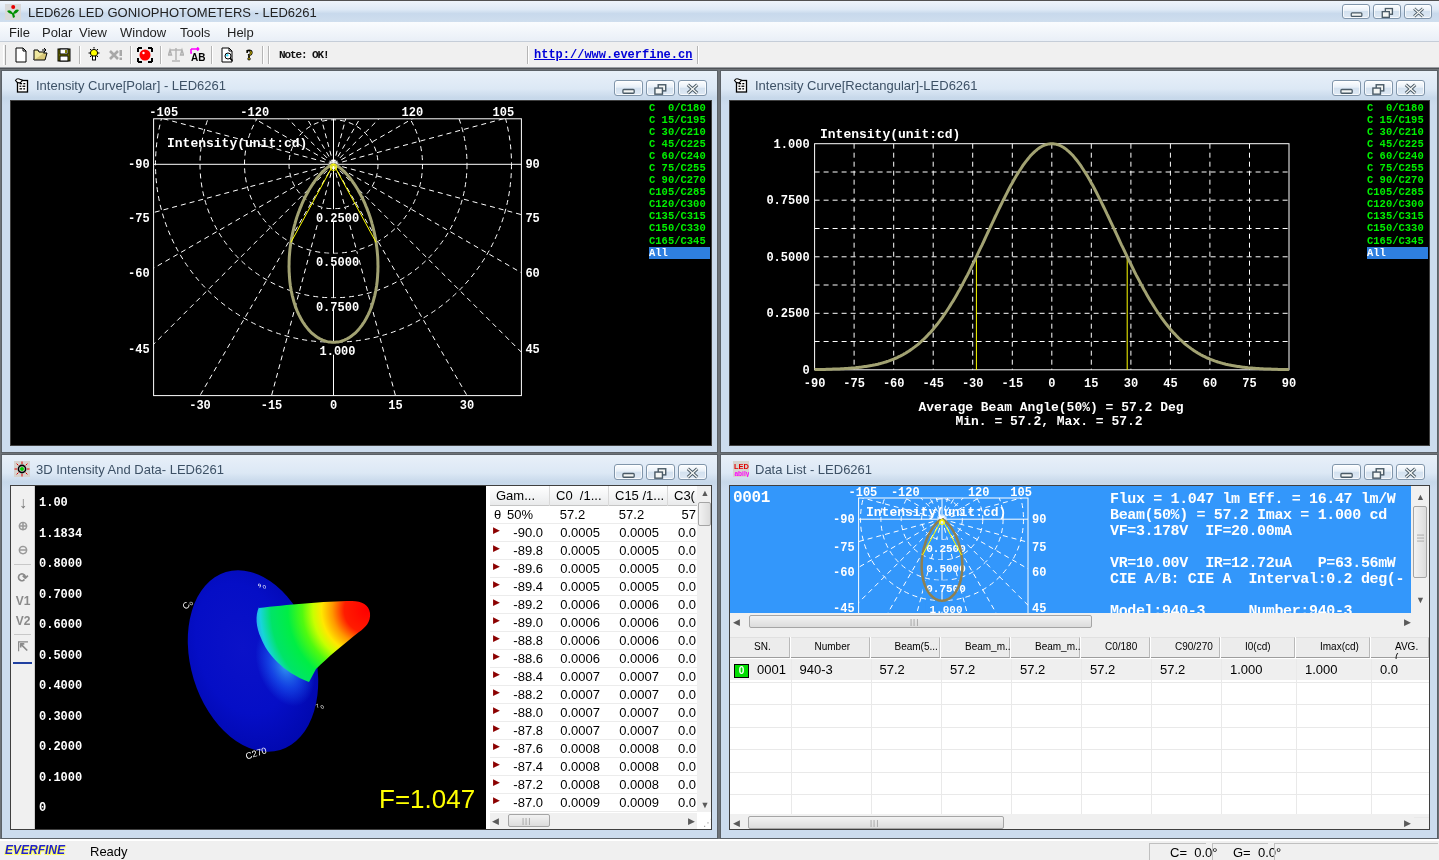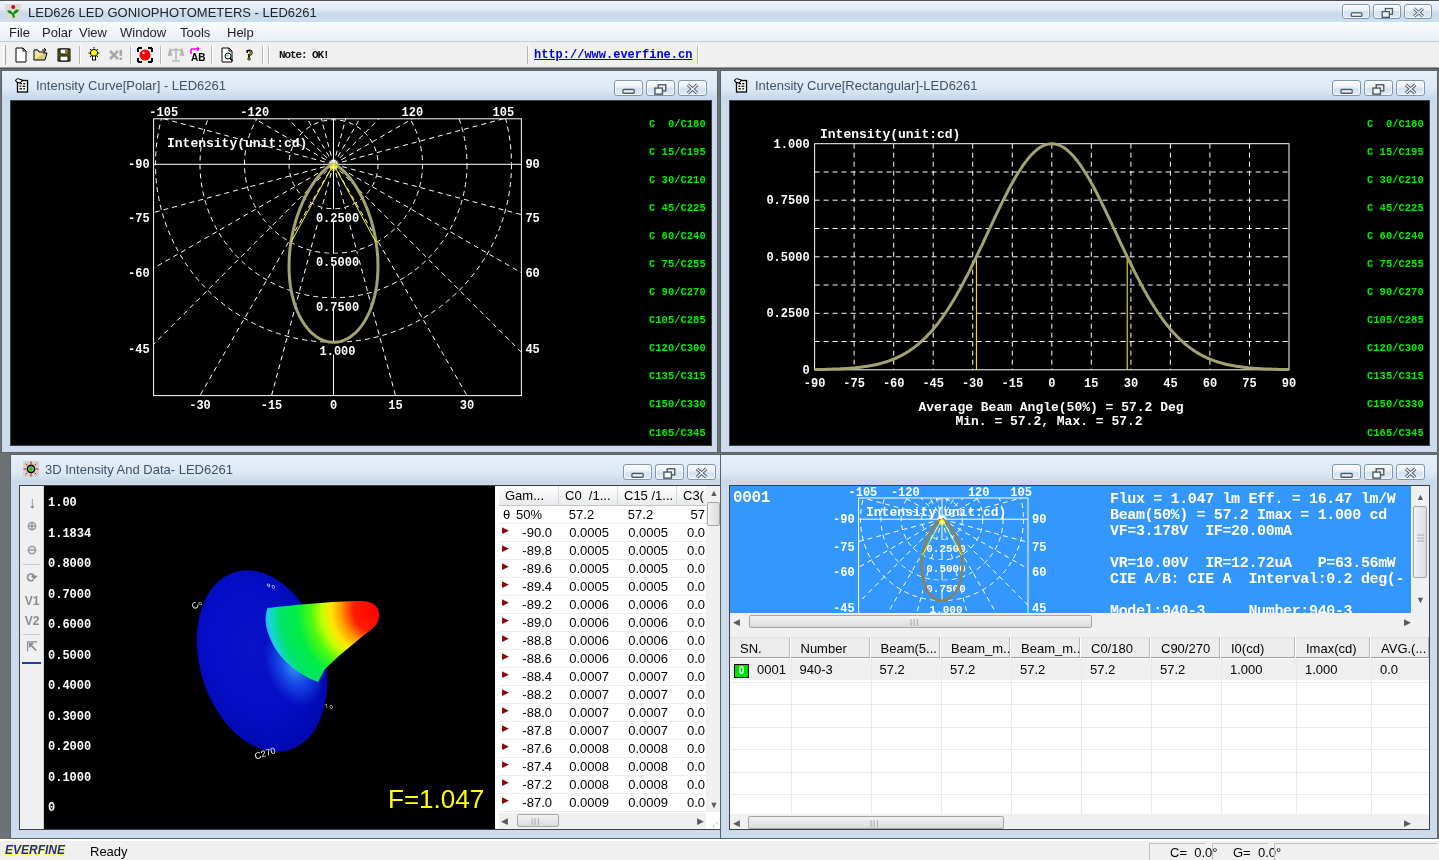--- a/index.html
+++ b/index.html
@@ -36,21 +36,21 @@
 .cwtitle .ic { position:absolute; left:12px; top:6px; }
 .cwtitle .txt { position:absolute; left:34px; top:7px; font-size:13px; color:#3d5166; }
 .cwclient { position:absolute; border:1px solid #3f3f3f; background:#000; overflow:hidden; }
 .wbtn { position:absolute; border:1px solid #8095aa; border-radius:3px;
   background:linear-gradient(#fdfeff,#e8f0f8 45%,#d3e1ef 50%,#dfe9f4);
   box-shadow:inset 0 0 0 1px rgba(255,255,255,.75); }
 .wbtn svg { display:block; }
 
 .legend { position:absolute; top:1px; width:61px; font-family:"Liberation Mono",monospace;
   font-weight:bold; font-size:10.5px; color:#00ef00; line-height:12.05px; text-align:left; }
-.lgl { height:12.05px; white-space:pre;margin-top:16px; }
+.lgl { height:12.05px; white-space:pre; }
 .all { background:#2e7fe0; color:#fff; width:61px; }
 
 #strip3d { position:absolute; left:0; top:0; width:24px; height:343px; background:#f0f0f0;
   border-right:1px solid #cfcfcf; }
 .s3i { position:absolute; left:2px; width:20px; text-align:center; color:#8a8a8a;
   font-size:13px; font-weight:bold; font-family:"Liberation Sans"; }
 .sc3 { position:absolute; left:4px; height:12px; color:#fff; font-size:12px; font-weight:bold;
   font-family:"Liberation Mono",monospace; }
 
 #t3 { position:absolute; background:#fff; font-size:13px; color:#000; }
@@ -71,22 +71,22 @@
 .sbthumbv { position:absolute; background:linear-gradient(90deg,#f2f2f2,#dcdcdc); border:1px solid #a5a5a5;
   border-radius:2px; }
 .sbarrow { position:absolute; color:#5a5a5a; font-size:9px; text-align:center; }
 .grip { position:absolute; color:#909090; font-size:8px; letter-spacing:1px; }
 
 #bluepanel { position:absolute; left:0; top:0; width:681px; height:127px; background:#3397fb;
   overflow:hidden; }
 .bluetext { position:absolute; font-family:"Liberation Mono",monospace; font-weight:bold;
   font-size:15px; letter-spacing:-0.35px; color:#fff; white-space:pre; }
 #brtable { position:absolute; background:#fff; }
-.brh { position:absolute; top:0; height:21px; background:#ececec; padding:3px 0 0 10px;
-  font-size:13px; border-right:1px solid #b9b9b9; border-bottom:1px solid #9d9d9d; border-top:1px solid #e0e0e0;}
+.brh { position:absolute; top:0; height:21px; background:#ececec; padding:3px 0 0 24px;
+  font-size:10px; border-right:1px solid #b9b9b9; border-bottom:1px solid #9d9d9d; border-top:1px solid #e0e0e0;}
 .brc { position:absolute; top:3px; font-size:13px; }
 .brvl { position:absolute; top:22px; bottom:0; width:1px; background:#e9e9e9; }
 .brhl { position:absolute; left:0; right:0; height:1px; background:#e9e9e9; }
 .gic { display:inline-block; width:15px; height:14px; background:#00dd00; border:1px solid #000;
   color:#fff; font-size:10px; font-weight:bold; text-align:center; line-height:12px; }
 </style></head>
 <body>
 
 <div id="titlebar">
   <div class="abs" style="left:5px;top:3px"><svg width="16" height="16" viewBox="0 0 16 16">
@@ -417,21 +417,21 @@
         <div class="lgl">C105/C285</div>
         <div class="lgl">C120/C300</div>
         <div class="lgl">C135/C315</div>
         <div class="lgl">C150/C330</div>
         <div class="lgl">C165/C345</div>
         <div class="lgl all">All</div>
       </div>
   </div>
 </div>
 
-<div class="cw" style="left:10px;top:454px;width:717px;height:385px">
+<div class="cw" style="left:1px;top:454px;width:717px;height:385px">
   <div class="cwtitle">
       <span class="ic"><svg width="16" height="16" viewBox="0 0 16 16">
           <rect width="16" height="16" fill="#d6d3ce"></rect>
           <g stroke="#e00000">
             <line x1="8" y1="0.5" x2="8" y2="3"></line>
             <line x1="8" y1="13" x2="8" y2="15.5"></line>
             <line x1="0.5" y1="8" x2="3" y2="8"></line>
             <line x1="13" y1="8" x2="15.5" y2="8"></line>
             <line x1="2.6" y1="2.6" x2="4.4" y2="4.4"></line>
             <line x1="11.6" y1="11.6" x2="13.4" y2="13.4"></line>
@@ -561,20 +561,28 @@
       <div class="sbarrow" style="left:2px;top:3px">◀</div>
       <div class="sbthumb" style="left:18px;top:1px;width:42px;height:13px"></div>
       <div class="grip" style="left:32px;top:3px">|||</div>
       <div class="sbarrow" style="right:2px;top:3px">▶</div>
     </div>
     <div class="abs" style="left:692px;top:331px;color:#9a9a9a;font-size:10px">⋰</div>
   </div>
 </div>
 
 <div class="cw" style="left:720px;top:454px;width:718px;height:385px">
+  <div class="cwtitle">
+      <span class="ic"><svg width="16" height="16" viewBox="0 0 16 16">
+          <rect width="16" height="16" fill="#d6d3ce"></rect>
+          <text x="1" y="7.5" font-size="7.5" font-weight="bold" fill="#e00000" font-family="'Liberation Sans'">LED</text>
+          <text x="1.5" y="15" font-size="6.5" font-weight="bold" fill="#ff00ff" font-family="'Liberation Sans'">abily</text>
+        </svg></span>
+      <span class="txt">Data List - LED6261</span>
+    </div>
   <div class="wbtn" style="left:611px;top:9px;width:29px;height:16px">
       <svg width="29" height="16" viewBox="0 0 30 17">
         <rect x="8" y="9" width="12" height="4" rx="1" fill="#f4f6f4" stroke="#4a5a66" stroke-width="1.4"></rect>
       </svg>
     </div>
     <div class="wbtn" style="left:643px;top:9px;width:29px;height:16px">
       <svg width="29" height="16" viewBox="0 0 30 17">
         <rect x="11.5" y="4" width="8" height="6.5" fill="#f4f6f4" stroke="#4a5a66" stroke-width="1.5"></rect>
         <rect x="8" y="7.5" width="8" height="6.5" fill="#f4f6f4" stroke="#4a5a66" stroke-width="1.5"></rect>
       </svg>

